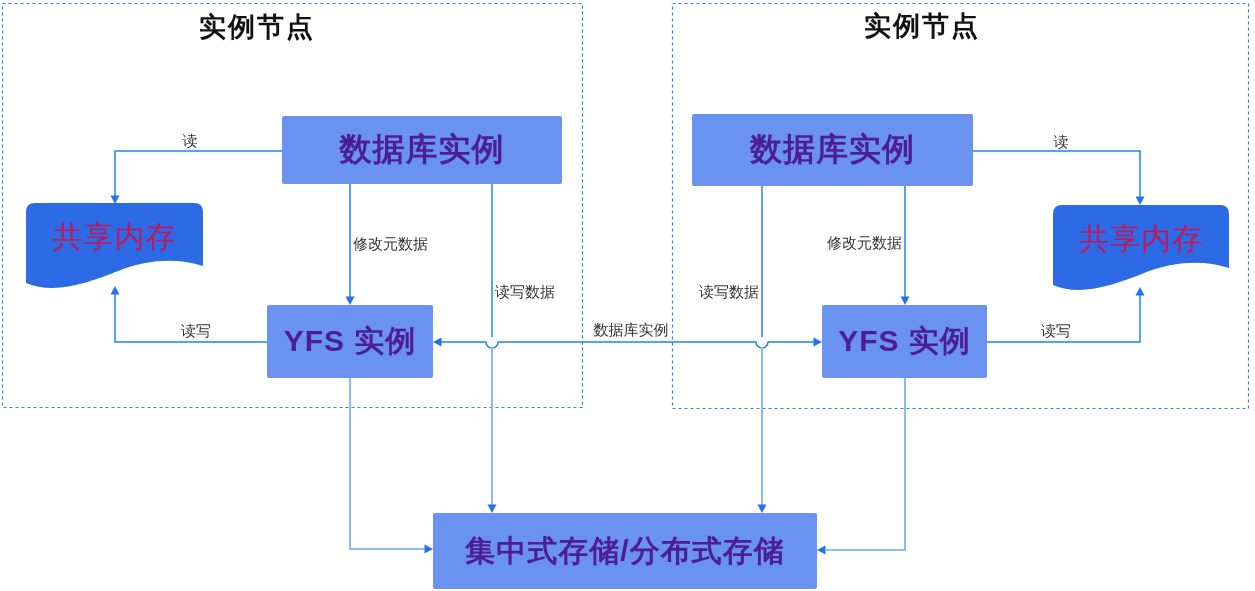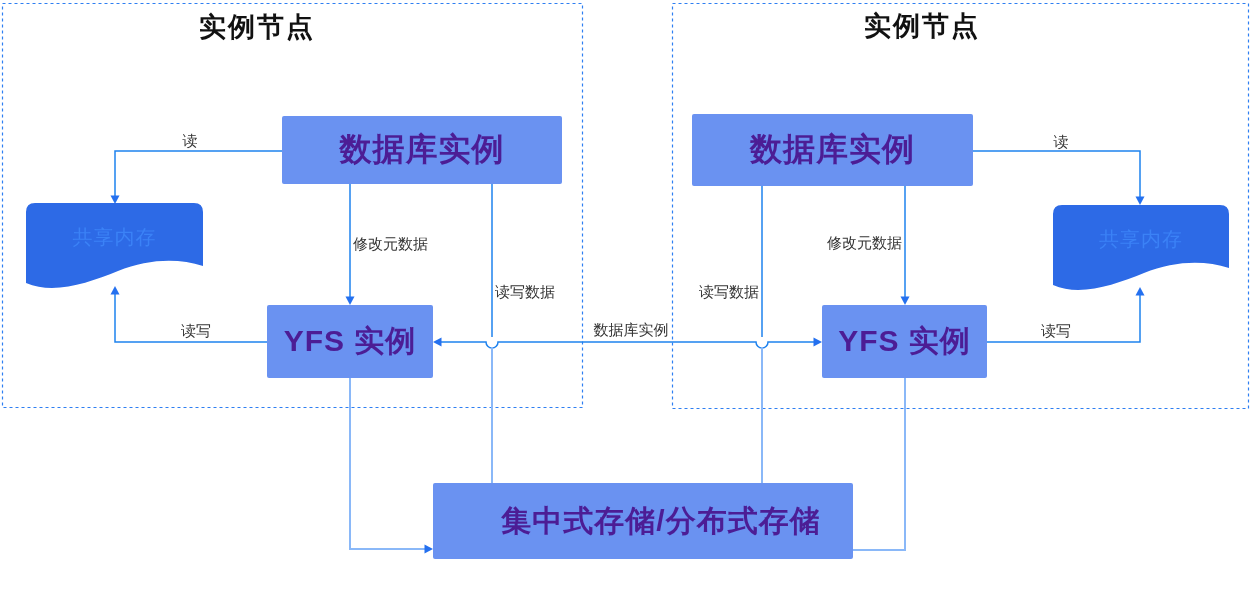--- a/index.html
+++ b/index.html
@@ -9,21 +9,21 @@
   }
   #connector-layer{position:absolute;left:0;top:0;width:1255px;height:591px;}
   .box{
     position:absolute;display:flex;align-items:center;justify-content:center;
     background:#6a92f1;color:#4c1d95;border-radius:2px;
     font-size:30px;letter-spacing:1px;white-space:nowrap;font-weight:bold;
   }
   .box.db{font-size:32px;}
   .mem-label{
     position:absolute;display:flex;align-items:center;justify-content:center;
-    color:#3b82f6;font-size:20px;letter-spacing:1px;white-space:nowrap;background:transparent;
+    color:#be185d;font-size:30px;letter-spacing:1px;white-space:nowrap;background:transparent;
   }
   .node-title{
     position:absolute;transform:translate(-50%,-50%);
     font-size:27px;font-weight:700;color:#111111;letter-spacing:2px;white-space:nowrap;
   }
   .lbl{
     position:absolute;font-size:15px;color:#333333;white-space:nowrap;line-height:1;
   }
   .tc{transform:translate(-50%,-50%);}
   .tl{transform:translateY(-50%);}
@@ -77,21 +77,21 @@
     <path fill="#2d6ae6" d="M1062 205 H1220 Q1229 205 1229 214 V268 C1204 260 1174 261 1144 273 C1114 285 1080 297 1053 285 V214 Q1053 205 1062 205 Z"></path>
   </svg>
 
   <div class="node-title" style="left:257px;top:27px;">实例节点</div>
   <div class="node-title" style="left:922px;top:26px;">实例节点</div>
 
   <div class="box db" style="left:282px;top:116px;width:280px;height:68px;">数据库实例</div>
   <div class="box db" style="left:692px;top:114px;width:281px;height:72px;">数据库实例</div>
   <div class="box" style="left:267px;top:305px;width:166px;height:73px;">YFS 实例</div>
   <div class="box" style="left:822px;top:305px;width:165px;height:73px;">YFS 实例</div>
-  <div class="box" style="left:433px;top:483px;width:384px;height:76px;padding-left:36px;">集中式存储/分布式存储</div>
+  <div class="box" style="left:433px;top:513px;width:384px;height:76px;">集中式存储/分布式存储</div>
 
   <div class="mem-label" style="left:26px;top:206px;width:177px;height:62px;">共享内存</div>
   <div class="mem-label" style="left:1053px;top:208px;width:176px;height:62px;">共享内存</div>
 
   <span class="lbl tc" style="left:190px;top:140px;">读</span>
   <span class="lbl tl" style="left:353px;top:243px;">修改元数据</span>
   <span class="lbl tc" style="left:196px;top:330px;">读写</span>
   <span class="lbl tl" style="left:495px;top:291px;">读写数据</span>
   <span class="lbl tc" style="left:631px;top:329px;">数据库实例</span>
   <span class="lbl tc" style="left:1061px;top:141px;">读</span>

